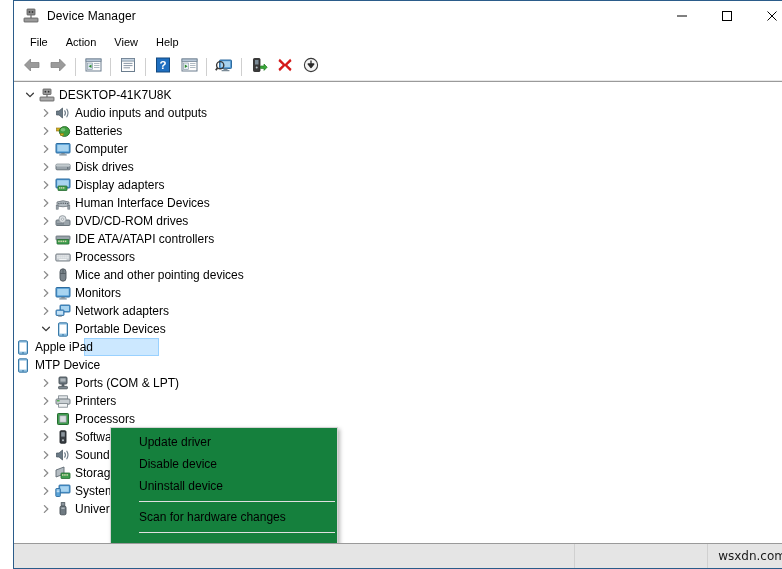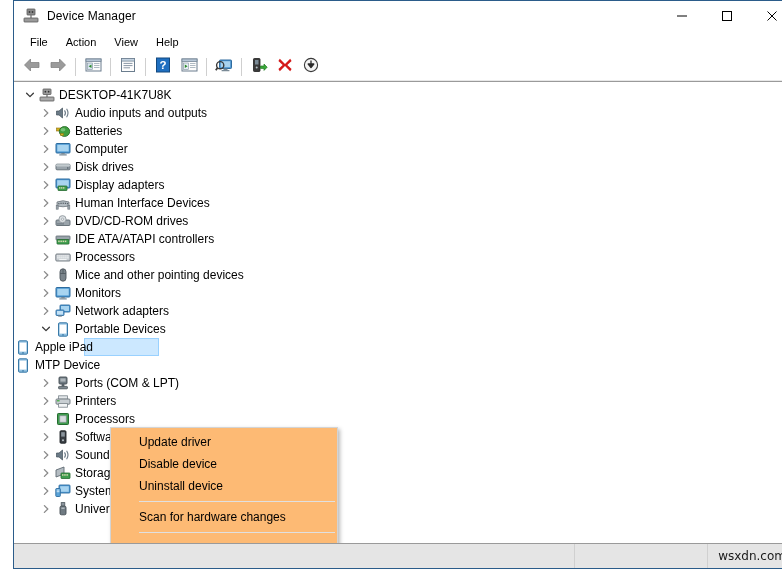--- a/index.html
+++ b/index.html
@@ -196,21 +196,21 @@
     color: #1a1a1a;
     font-family: "DejaVu Sans", sans-serif;
   }
 
   
   #ctxmenu {
     position: absolute;
     left: 96px;
     top: 345px;
     width: 226px;
-    background: #fdba74;
+    background: #15803d;
     border: 1px solid #d4d4d4;
     box-shadow: 2px 2px 4px rgba(0,0,0,0.28);
     padding: 3px 0 3px 0;
     z-index: 50;
   }
   .ctx-item {
     height: 22px;
     display: flex;
     align-items: center;
     padding-left: 28px;

